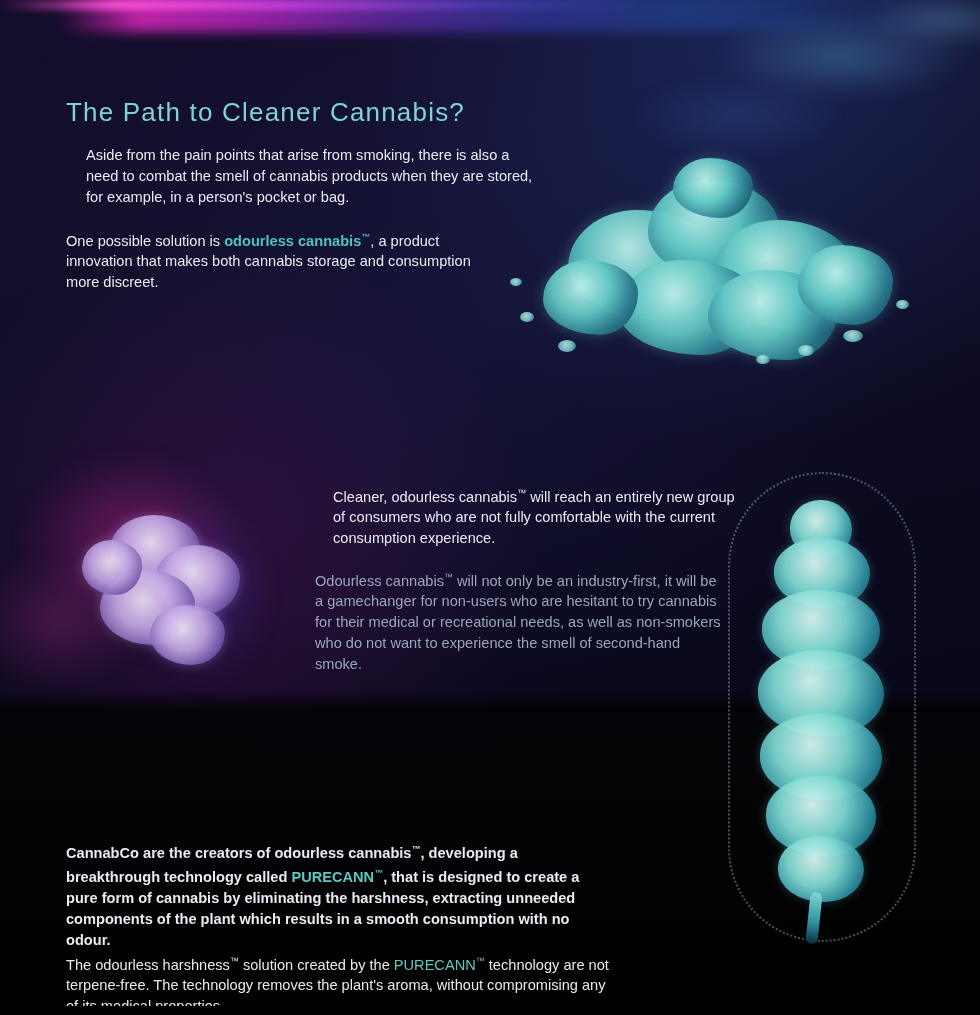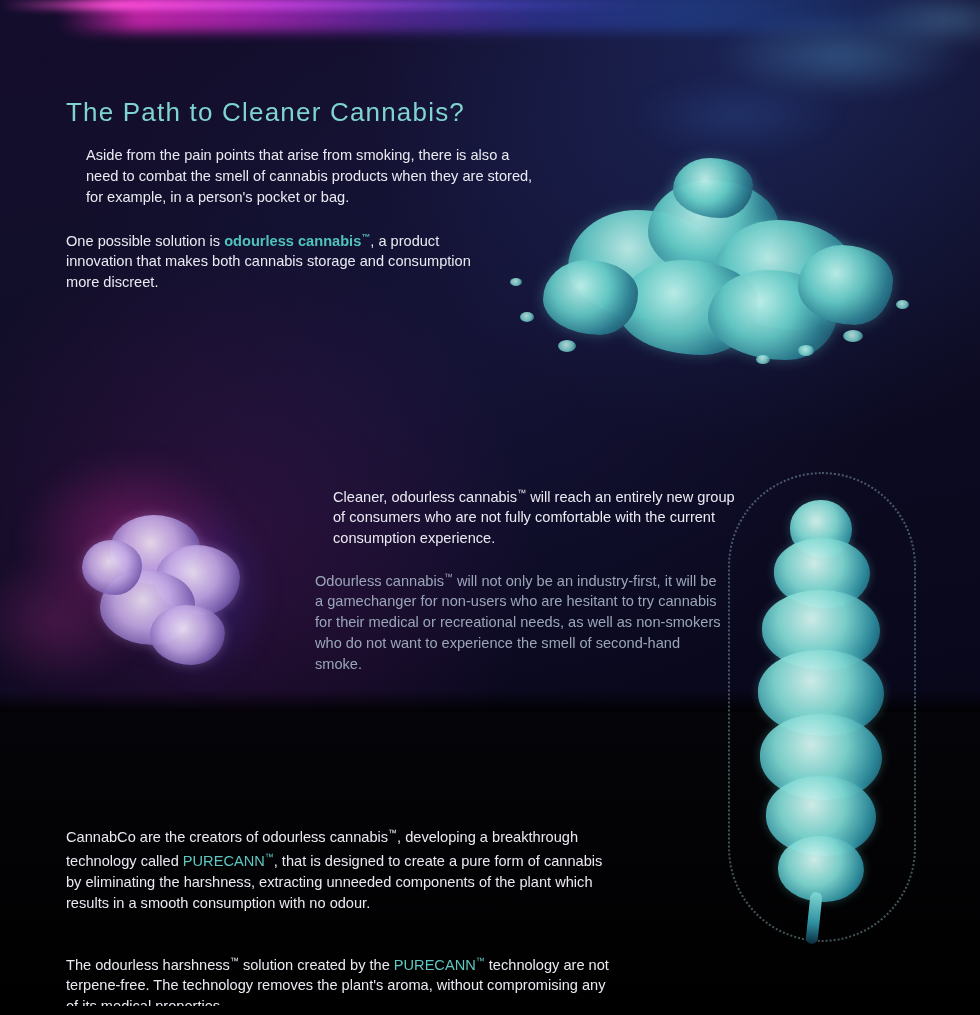--- a/index.html
+++ b/index.html
@@ -256,21 +256,21 @@
 
     <p class="para dim" style="left:296px; top:552px; width:412px;">
       <span>Odourless cannabis</span><span class="tm">™</span><span> will not only be an industry-first, it will be a gamechanger for non-users who are hesitant to try cannabis for their medical or recreational needs, as well as non-smokers who do not  want to experience the smell of second-hand smoke.</span>
     </p>
 
     <div class="divider-fade"></div>
   </div>
 
   <div class="section-bottom">
 
-    <p class="para" style="left:66px; top:96px; width:548px;">
+    <p class="para" style="left:66px; top:112px; width:548px;font-weight:bold;">
       <span>CannabCo are the creators of odourless cannabis</span><span class="tm">™</span><span>, developing a breakthrough technology called </span><span class="accent">PURECANN</span><span class="accent tm">™</span><span>, that is designed to create a pure form of cannabis by eliminating the harshness, extracting unneeded components of the plant which results in a smooth consumption with no odour.</span>
     </p>
 
     <p class="para" style="left:66px; top:224px; width:548px;">
       <span>The odourless harshness</span><span class="tm">™</span><span> solution created by the </span><span class="accent">PURECANN</span><span class="accent tm">™</span>
       <span>technology are not terpene-free. The technology removes the plant's aroma, without compromising any of its medical properties.</span>
     </p>
   </div>
 
   <div class="capsule"></div>

